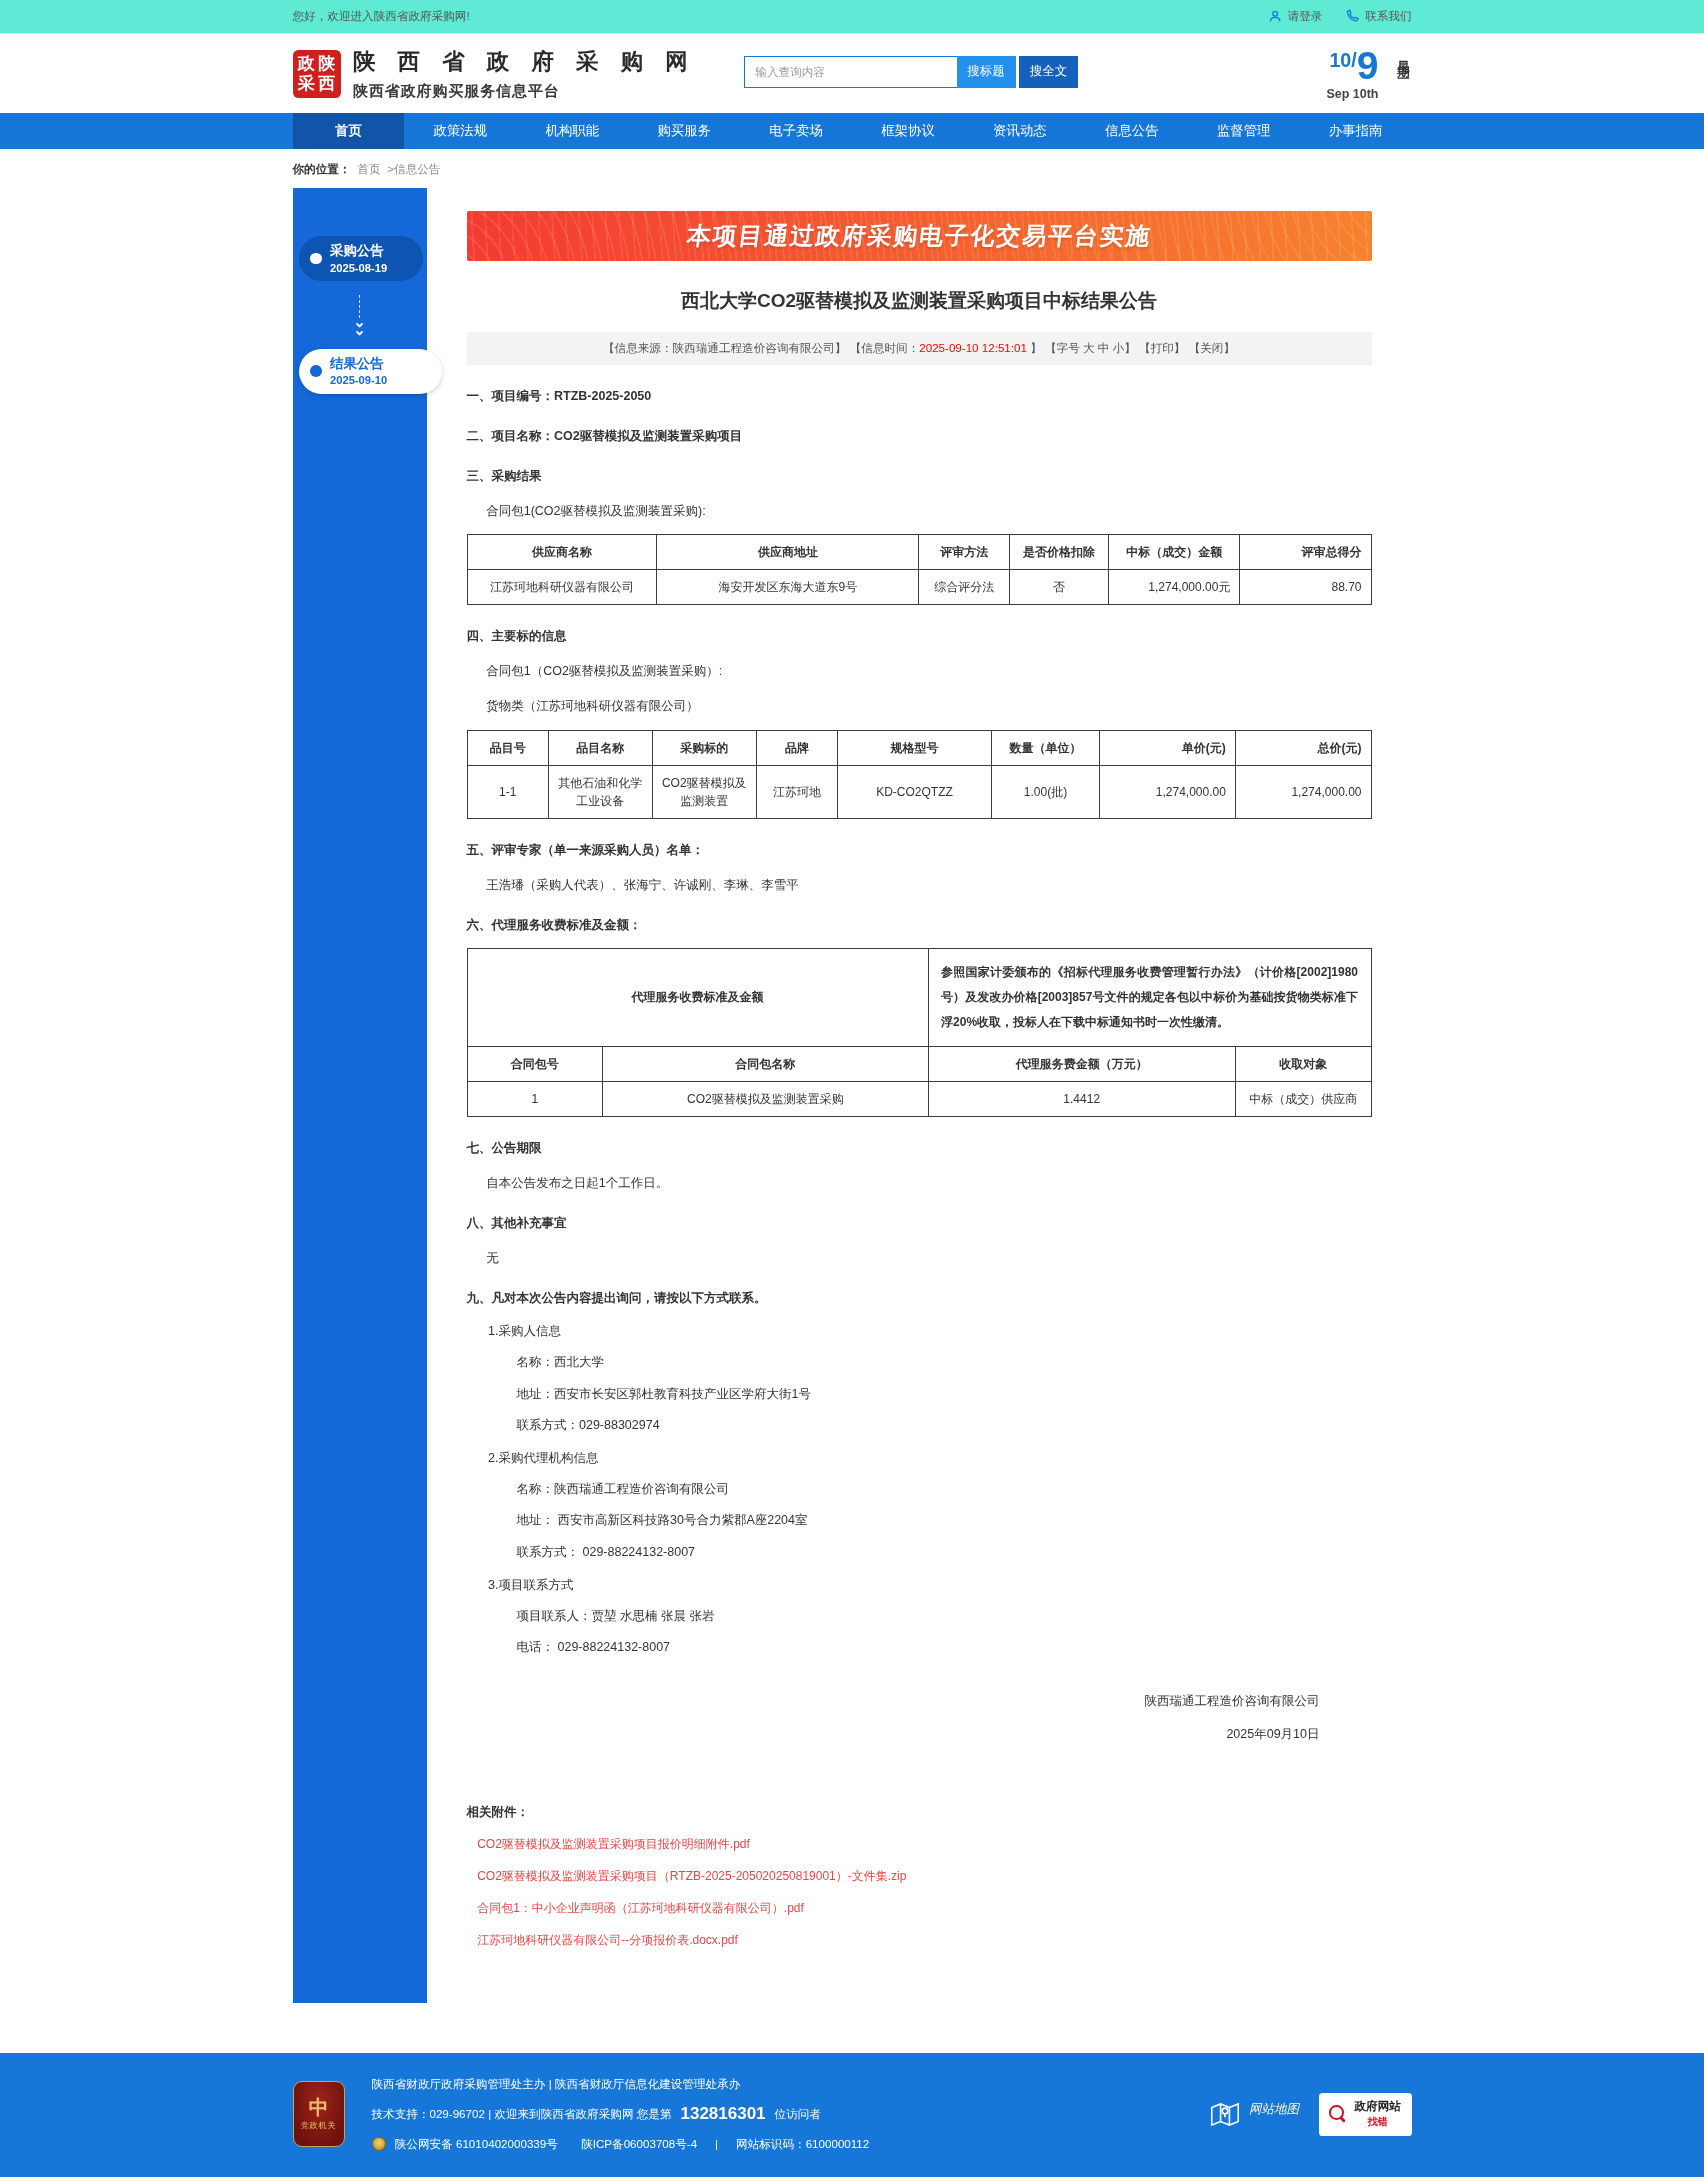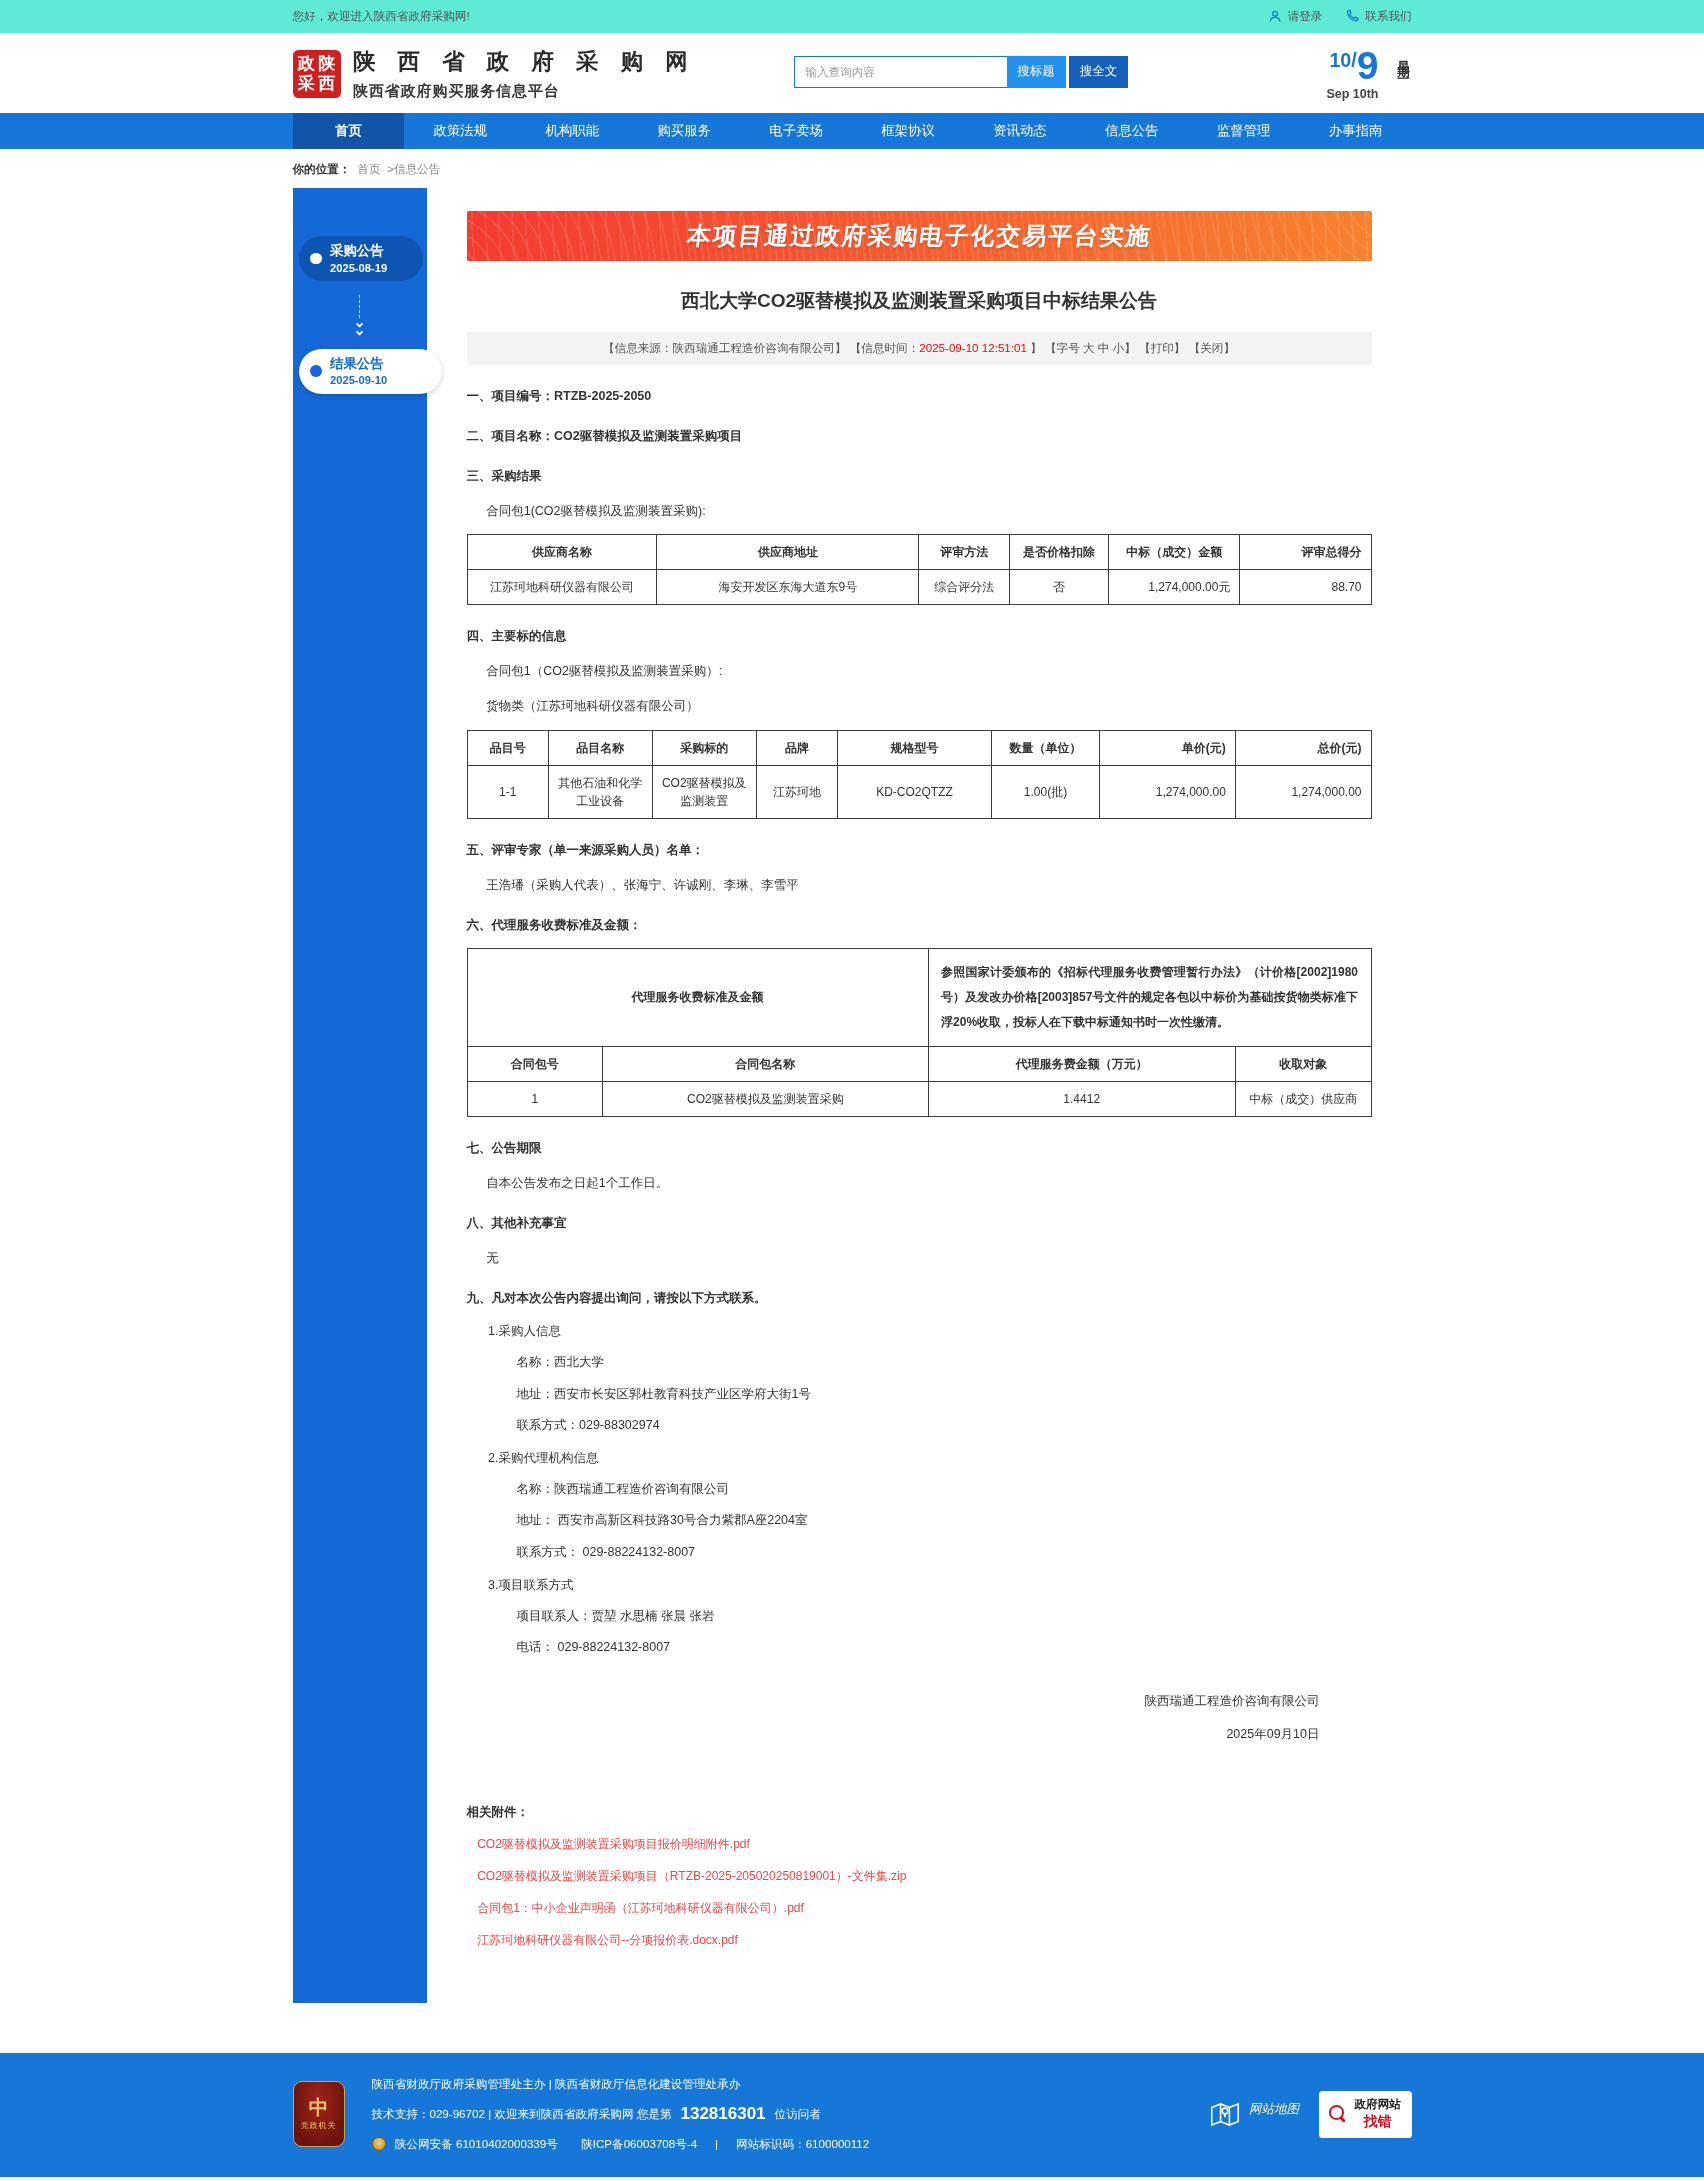--- a/index.html
+++ b/index.html
@@ -13,21 +13,21 @@
   .toplink { display: flex; align-items: center; gap: 5.4px; color: #555; cursor: pointer; }
   .toplink svg { display: block; }
 
   
   .header .container { display: flex; align-items: center; height: 79px; }
   .logo { width: 48px; height: 48px; background: #d01f1f; border-radius: 5.4px; display: grid; grid-template-columns: 1fr 1fr; grid-template-rows: 1fr 1fr; padding: 3.6px; flex: 0 0 auto; }
   .logo span { color: #fff; font-weight: bold; font-size: 17px; display: flex; align-items: center; justify-content: center; line-height: 1; }
   .sitename { margin-left: 12.5px; }
   .sitename .cn { font-size: 22.4px; font-weight: bold; color: #2b2b2b; letter-spacing: 8px; }
   .sitename .sub { font-size: 15px; font-weight: bold; color: #3a3a3a; margin-top: 5.4px; letter-spacing: 0.9px; }
-  .searchbox { display: flex; margin-left: 98px; height: 36px; }
+  .searchbox { display: flex; margin-left: 48px; height: 36px; }
   .searchbox input { width: 213px; height: 32px; border: 1.8px solid #1677d9; border-right: none; padding: 0 10.7px; font-size: 11.6px; color: #333; outline: none; }
   .searchbox input::placeholder { color: #999; }
   .btn-title { height: 32px; padding: 0 10.7px; background: #2490ee; color: #fff; border: none; font-size: 12.5px; cursor: pointer; }
   .btn-full { height: 32px; padding: 0 10.7px; background: #1460ba; color: #fff; border: none; font-size: 12.5px; cursor: pointer; margin-left: 3.6px; }
   .datebox { margin-left: auto; display: flex; align-items: flex-start; gap: 16px; }
   .date-num { text-align: right; }
   .date-md { color: #1677d9; font-weight: bold; font-size: 19.7px; vertical-align: 12.5px; }
   .date-d { color: #1677d9; font-weight: bold; font-size: 39px; line-height: 1; }
   .date-en { color: #444; font-weight: bold; font-size: 12.5px; margin-top: 1.8px; }
   .weekday { writing-mode: vertical-rl; font-weight: bold; font-size: 12.5px; color: #333; letter-spacing: 4.5px; padding-top: 3.6px; }
@@ -103,21 +103,21 @@
   .footer-lines .row:first-child { margin-top: 0; }
   .visitor { font-size: 17px; font-weight: bold; margin: 0 3.6px; }
   .shield { width: 14.3px; height: 14.3px; border-radius: 50% 50% 50% 50% / 42% 42% 58% 58%; background: radial-gradient(circle at 50% 40%, #f5d37a, #b8860b); border: 0.9px solid #8a6508; display: inline-block; margin-right: 3.6px; }
   .footer-right { margin-left: auto; display: flex; align-items: center; gap: 19.7px; }
   .sitemap { display: flex; gap: 9px; cursor: pointer; color: #fef9c3; font-size: 12.5px; font-style: italic; }
   .err-badge { background: #fff; border-radius: 3.6px; padding: 6.3px 10.7px; display: flex; align-items: center; gap: 7.2px; cursor: pointer; }
   .mag { width: 18px; height: 18px; position: relative; flex: 0 0 auto; }
   .mag::before { content: ""; position: absolute; width: 10.7px; height: 10.7px; border: 2.7px solid #cf1322; border-radius: 50%; left: 0; top: 0; }
   .mag::after { content: ""; position: absolute; width: 7.2px; height: 2.7px; background: #cf1322; transform: rotate(45deg); left: 9.9px; top: 12.5px; border-radius: 1.8px; }
   .err-text .l1 { color: #222; font-weight: bold; font-size: 11.6px; font-family: "Liberation Serif", serif; }
-  .err-text .l2 { color: #cf1322; font-weight: bold; font-size: 14px; text-align: center; margin-top: 0.9px; }
+  .err-text .l2 { color: #cf1322; font-weight: bold; font-size: 10px; text-align: center; margin-top: 0.9px; }
 </style>
 </head>
 <body>
 
 <div class="topbar">
   <div class="container">
     <span>您好，欢迎进入陕西省政府采购网!</span>
     <div class="topbar-right">
       <span class="toplink">
         <svg width="14.3" height="14.3" viewBox="0 0 24 24" fill="none" stroke="#1677d9" stroke-width="2.2">

